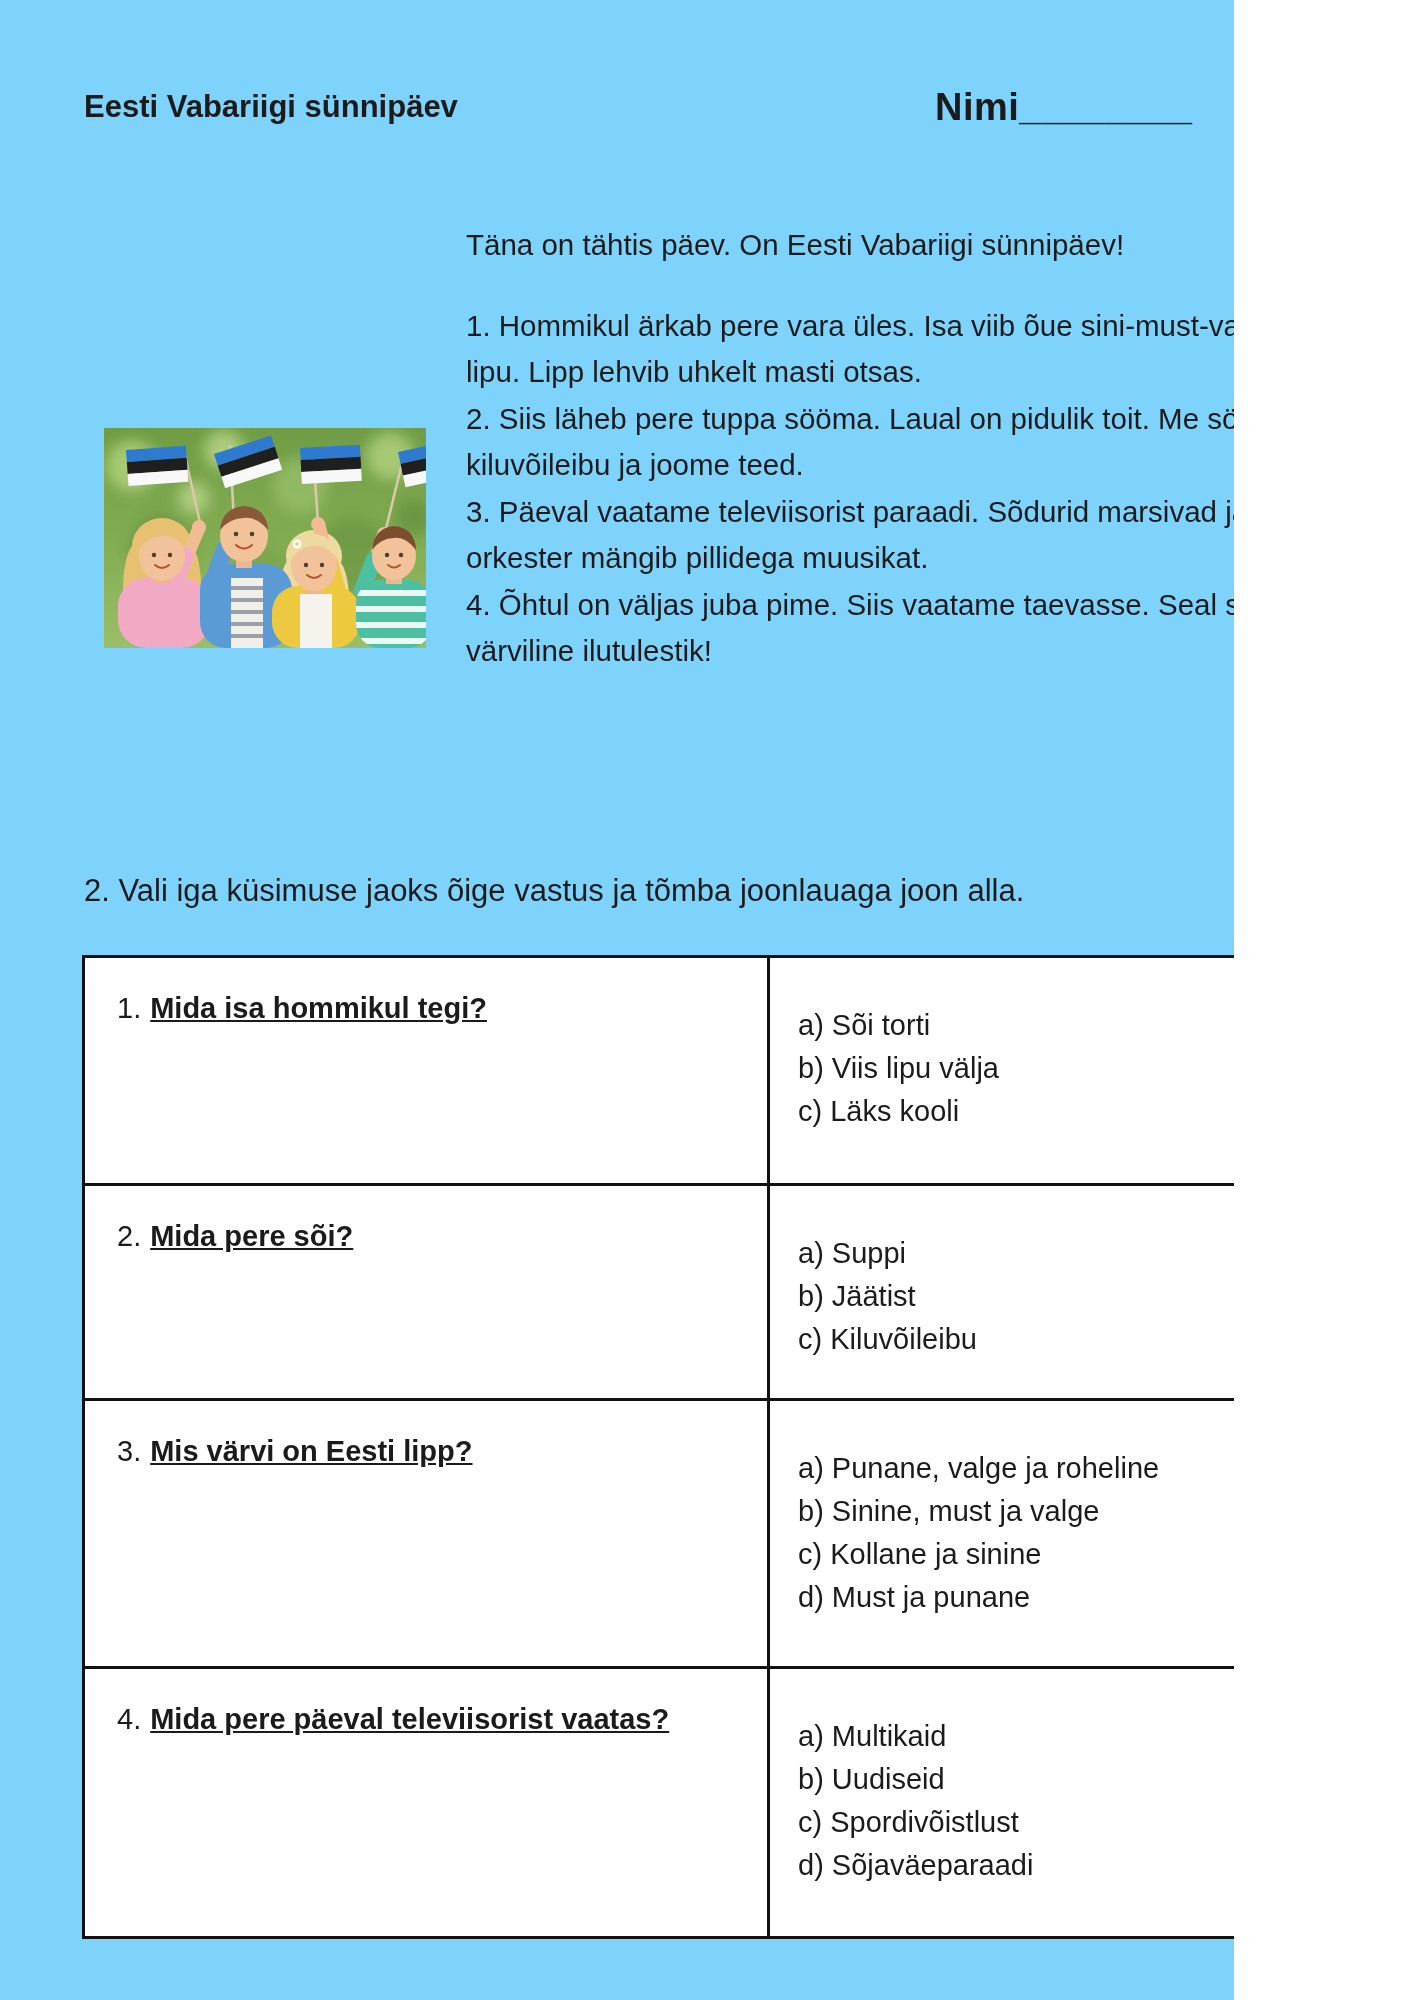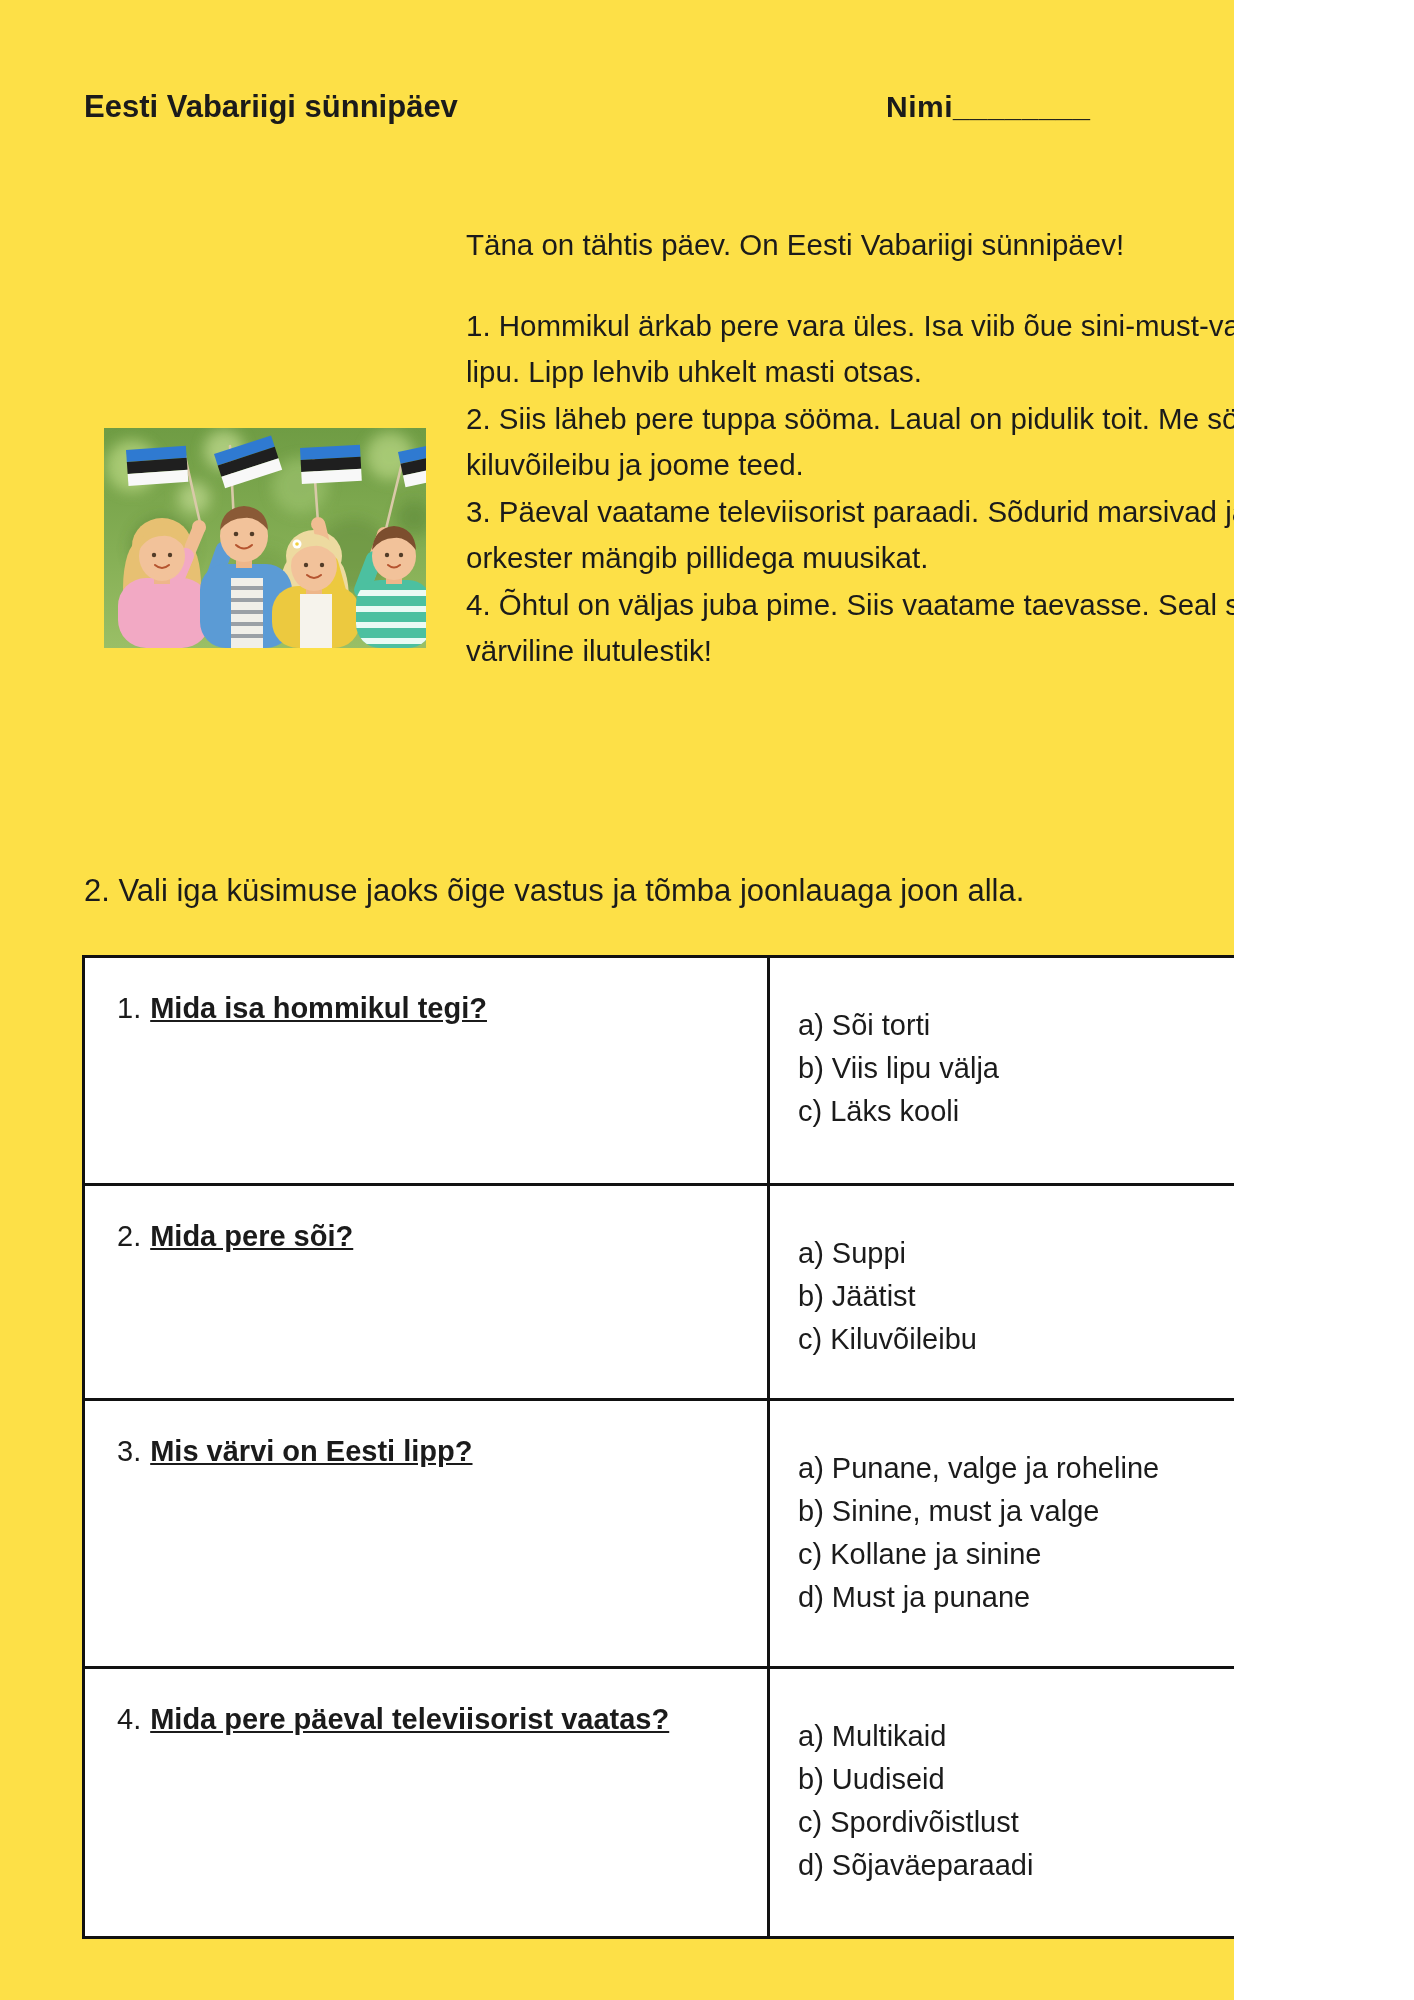--- a/index.html
+++ b/index.html
@@ -1,23 +1,23 @@
 <!DOCTYPE html>
 <html lang="et"><head>
 <meta charset="utf-8">
 <style>
   html,body{margin:0;padding:0;background:#ffffff;}
   .page{
-    position:relative;width:1234px;height:2000px;background:#fde047;
+    position:relative;width:1234px;height:2000px;background:#7dd3fc;
     font-family:"Liberation Sans",sans-serif;color:#1b1b1b;overflow:hidden;
   }
   .abs{position:absolute;}
   .bold{font-weight:400;}
   .title{left:84px;top:86px;font-size:31px;font-weight:700;line-height:42px;}
-  .nimi{left:886px;top:86px;font-size:30px;font-weight:700;line-height:42px;letter-spacing:.5px;}
+  .nimi{left:935px;top:86px;font-size:38px;font-weight:700;line-height:42px;letter-spacing:.5px;}
   .instr1{left:84px;top:130px;font-size:31px;font-weight:700;line-height:42px;}
   .story{left:466px;top:222px;width:872px;font-size:29.5px;line-height:46.5px;}
   .story p{margin:0;}
   .story p.intro{margin-bottom:34px;}
   .photo-wrap{left:104px;top:428px;width:322px;height:220px;}
   .photo-wrap svg{display:block;width:100%;height:100%;}
   .instr2{left:84px;top:870px;font-size:31px;font-weight:400;line-height:42px;}
   table.quiz{
     position:absolute;left:82px;width:1246px;border-collapse:collapse;table-layout:fixed;
     font-size:29px;color:#1b1b1b;

